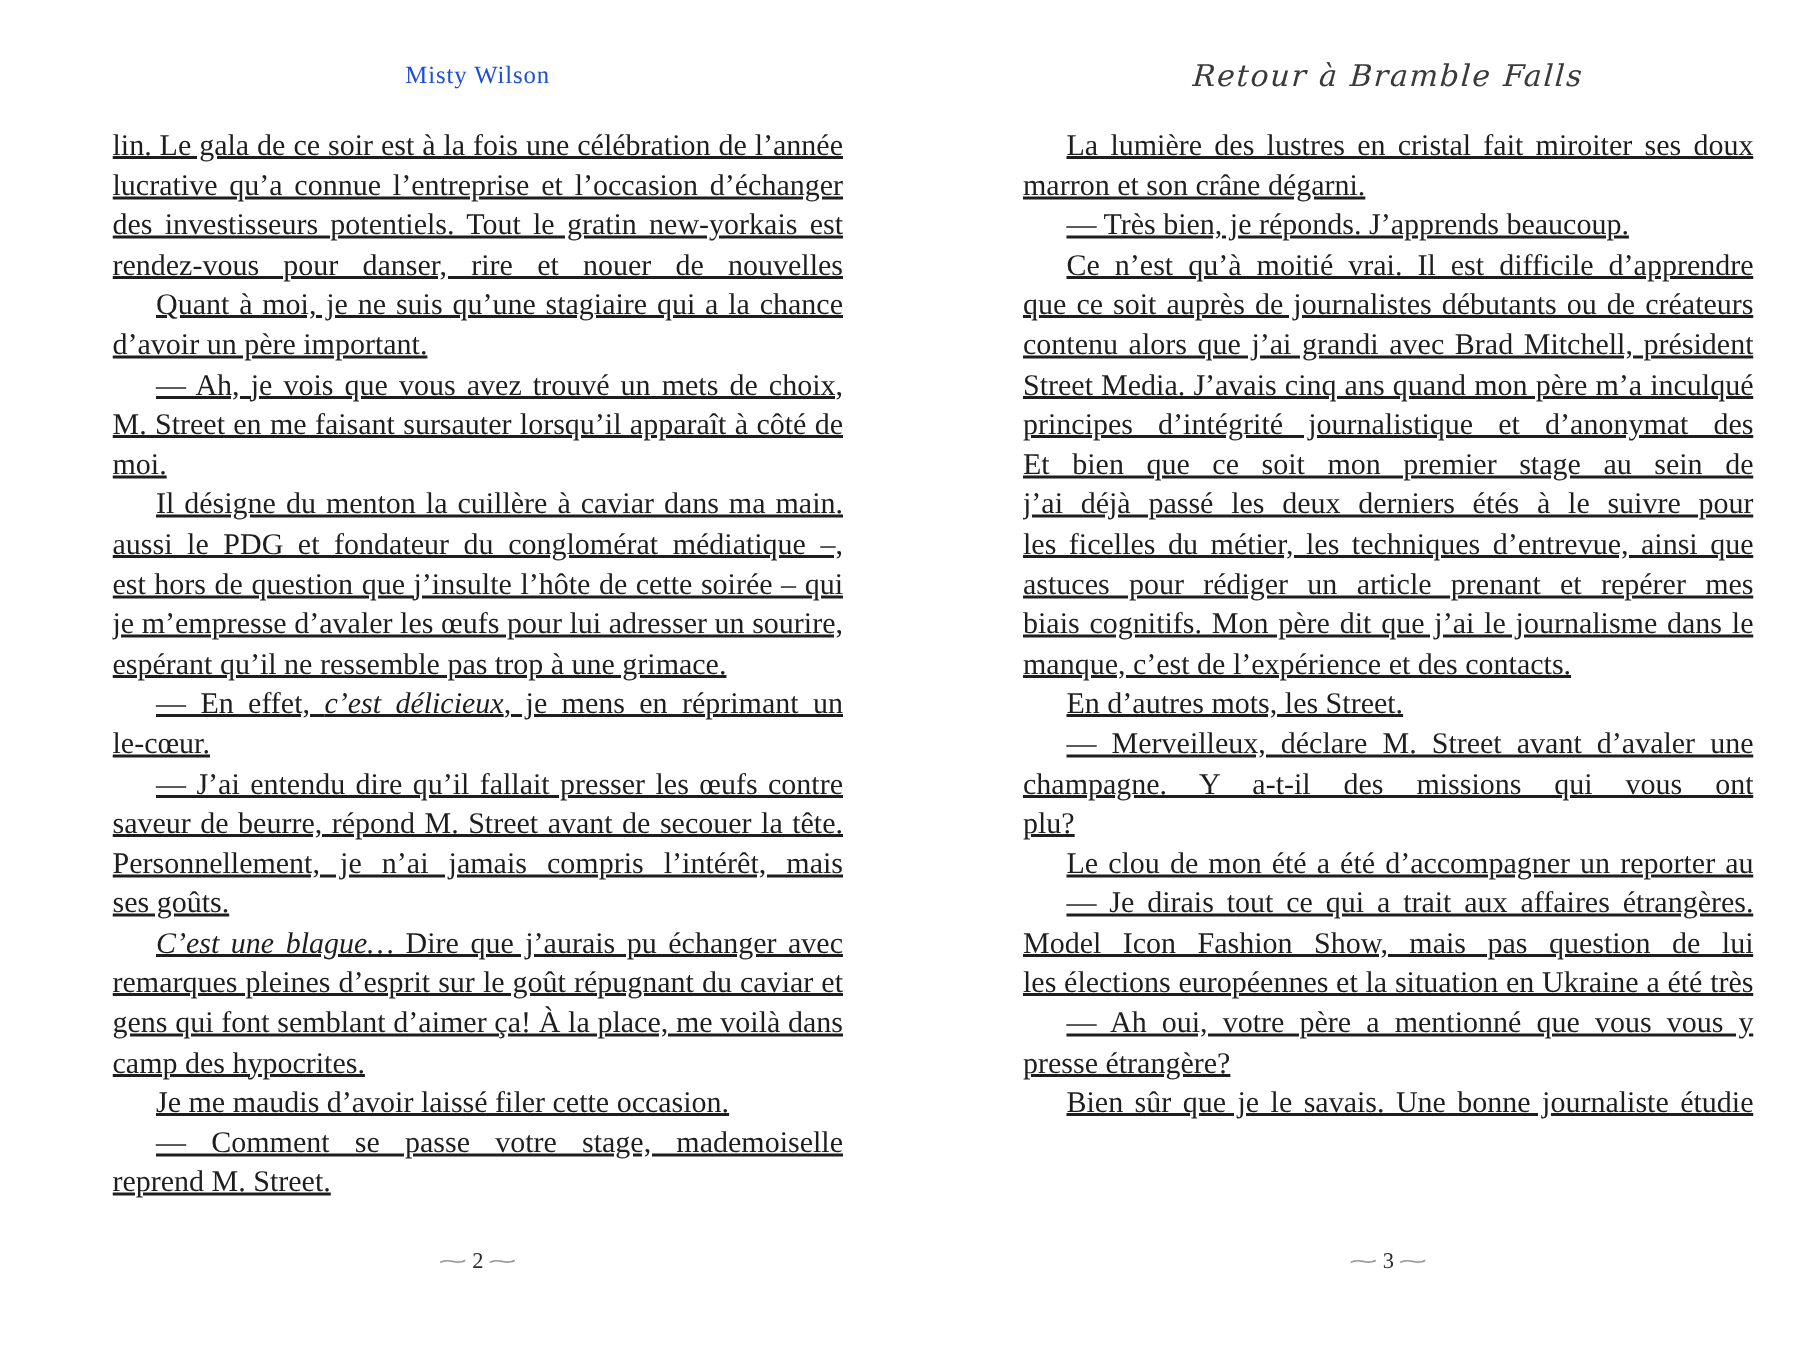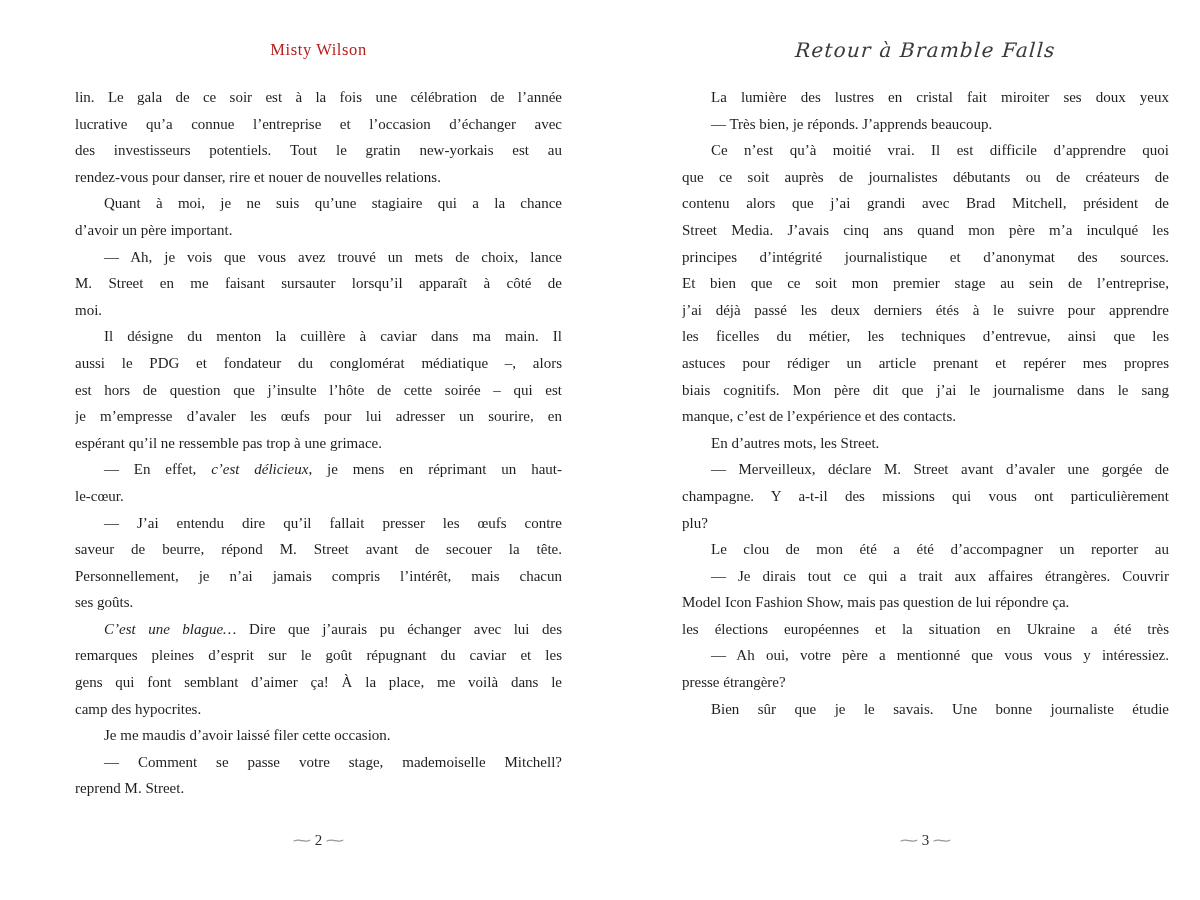--- a/index.html
+++ b/index.html
@@ -12,43 +12,44 @@
   .page { position: relative; width: 600px; height: 900px; }
 
   .running-header {
     position: absolute; top: 38px; text-align: center;
     width: 487px; height: 24px; line-height: 24px;
   }
   .page-left  .running-header { left: 75px; }
   .page-right .running-header { left: 82px; }
 
   .header-author {
-    font-size: 16.5px; letter-spacing: 0.6px; color: #b91c1c;
+    font-size: 16.5px; letter-spacing: 0.6px; color: #1d4ed8;
   }
   .header-title {
     font-style: italic;
     font-family: "DejaVu Serif", serif;
     font-size: 20px; letter-spacing: 1.2px; color: #3a3a3a;
     transform: skewX(-4deg);
   }
 
   .page-body {
     position: absolute; top: 84px; width: 487px;
   }
   .page-left  .page-body { left: 75px; }
   .page-right .page-body { left: 82px; }
 
   .line {
-    font-size: 15px;
+    font-size: 20px;
     line-height: 26.6px;
     height: 26.6px;
     overflow: hidden;
     text-align: justify;
     text-align-last: justify;
     white-space: normal;
+    text-decoration: underline;
   }
   .line.end { text-align-last: left; }
   .line.indent { text-indent: 29px; }
   .line em { font-style: italic; }
 
   .folio {
     position: absolute; top: 832px; text-align: center;
     width: 487px; font-size: 15px; color: #333;
   }
   .page-left  .folio { left: 75px; }
@@ -97,20 +98,21 @@
       </div>
     <div class="folio">
       <span class="tilde">∼</span><span class="num">2</span><span class="tilde">∼</span>
     </div>
   </div>
 
   <div class="page page-right">
     <div class="running-header header-title">Retour à Bramble Falls</div>
     <div class="page-body">
         <div class="line indent"><span>La lumière des lustres en cristal fait miroiter ses doux yeux</span></div>
+        <div class="line end"><span>marron et son crâne dégarni.</span></div>
         <div class="line indent end"><span>— Très bien, je réponds. J’apprends beaucoup.</span></div>
         <div class="line indent"><span>Ce n’est qu’à moitié vrai. Il est difficile d’apprendre quoi</span></div>
         <div class="line"><span>que ce soit auprès de journalistes débutants ou de créateurs de</span></div>
         <div class="line"><span>contenu alors que j’ai grandi avec Brad Mitchell, président de</span></div>
         <div class="line"><span>Street Media. J’avais cinq ans quand mon père m’a inculqué les</span></div>
         <div class="line"><span>principes d’intégrité journalistique et d’anonymat des sources.</span></div>
         <div class="line"><span>Et bien que ce soit mon premier stage au sein de l’entreprise,</span></div>
         <div class="line"><span>j’ai déjà passé les deux derniers étés à le suivre pour apprendre</span></div>
         <div class="line"><span>les ficelles du métier, les techniques d’entrevue, ainsi que les</span></div>
         <div class="line"><span>astuces pour rédiger un article prenant et repérer mes propres</span></div>

